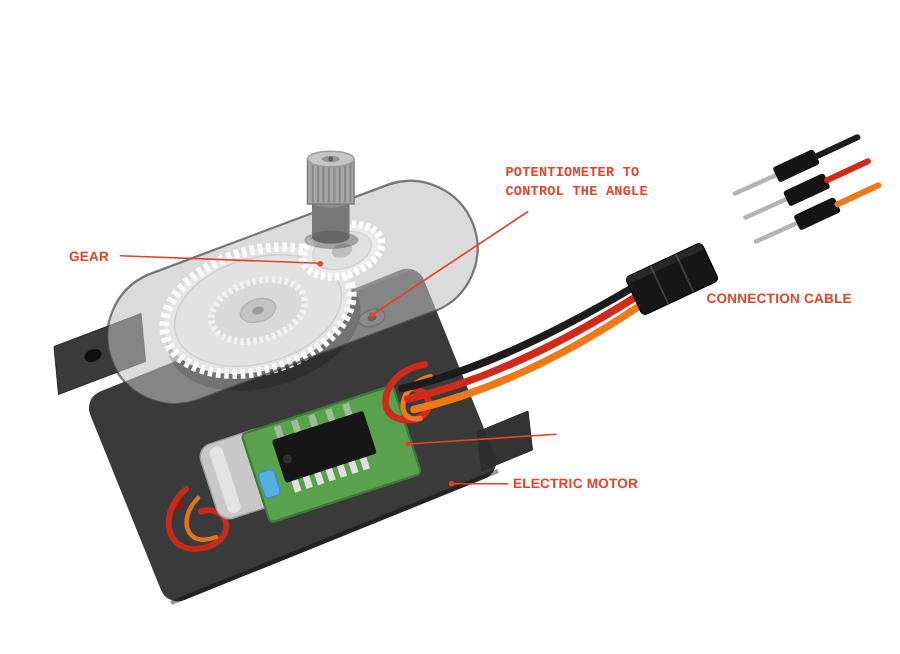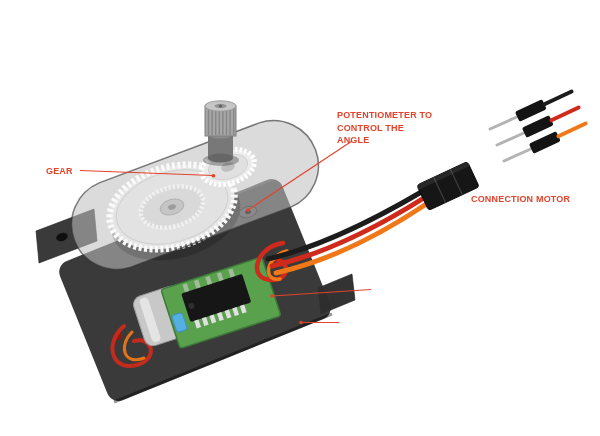--- a/index.html
+++ b/index.html
@@ -182,16 +182,17 @@
       <line class="leader" x1="352" y1="141" x2="248" y2="210"></line>
       <circle class="leader-dot" cx="248" cy="210" r="1.8"></circle>
       <line class="leader" x1="371" y1="289.5" x2="272" y2="296"></line>
       <circle class="leader-dot" cx="272" cy="296" r="1.8"></circle>
       <line class="leader" x1="339" y1="322.5" x2="301" y2="322.5"></line>
       <circle class="leader-dot" cx="301" cy="322.5" r="1.8"></circle>
     </g>
   </svg>
 
   <div class="label" style="left:46px;top:165px;text-align:center;">GEAR</div>
-  <div class="label label-wrap" style="left:337px;top:109px;width:100px;">POTENTIOMETER TO CONTROL THE ANGLE</div>
-  <div class="label" style="left:471px;top:193px;">CONNECTION MOTOR</div>
+  <div class="label label-wrap" style="left:337px;top:109px;width:100px;font-family:Liberation Mono, monospace;">POTENTIOMETER TO CONTROL THE ANGLE</div>
+  <div class="label" style="left:471px;top:193px;">CONNECTION CABLE</div>
+  <div class="label" style="left:342px;top:316px;">ELECTRIC MOTOR</div>
 
 </div>
 
 </body></html>

